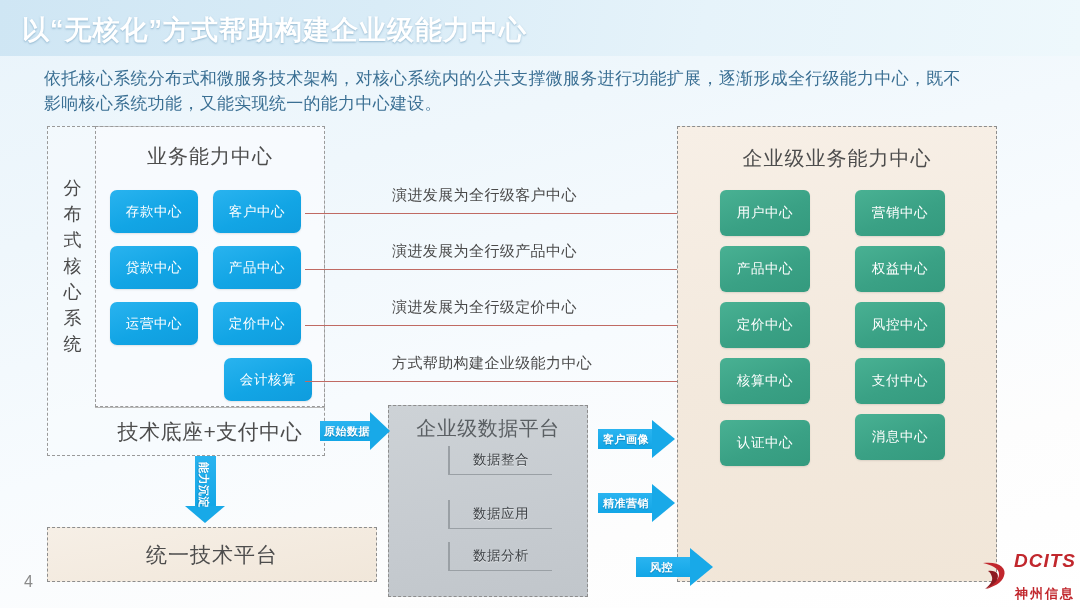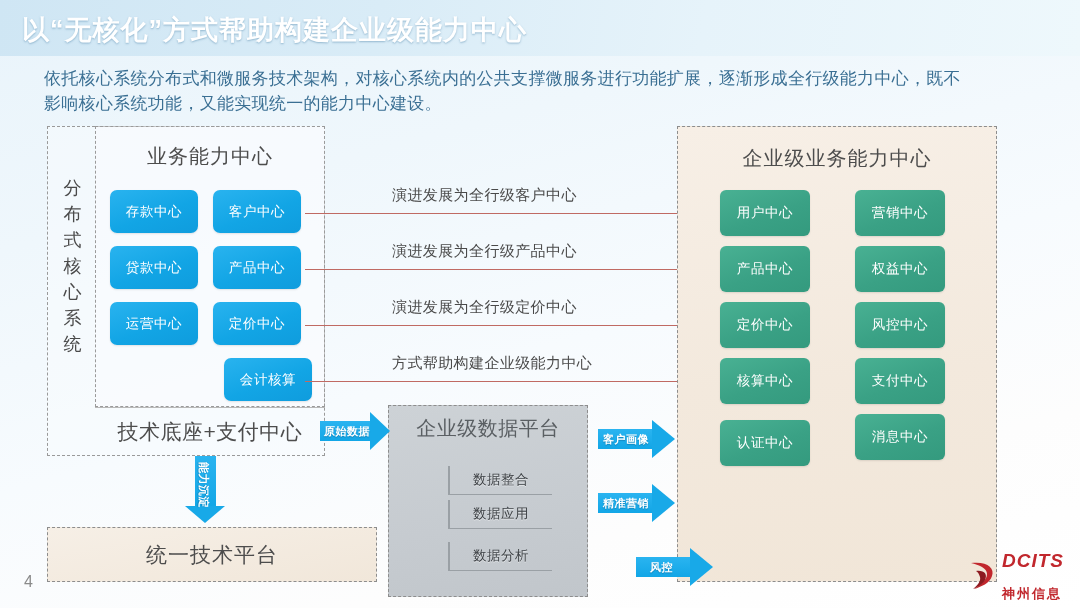--- a/index.html
+++ b/index.html
@@ -132,21 +132,21 @@
   }
   .ar-down .btxt{
     transform:rotate(90deg);transform-origin:left top;
   }
 
   
   #page-num{
     position:absolute;left:24px;top:573px;font-size:16px;color:#8a8a8a;
   }
   #logo{
-    position:absolute;right:16px;top:555px;height:42px;display:flex;align-items:center;
+    position:absolute;right:4px;top:555px;height:42px;display:flex;align-items:center;text-align:center;
   }
   #logo-mark{width:30px;height:34px;margin-right:5px;}
   #logo-text{display:flex;flex-direction:column;justify-content:center;}
   #logo-en{font-size:19px;font-weight:bold;color:#c1272d;letter-spacing:1px;line-height:19px;font-style:italic;}
   #logo-cn{font-size:13px;font-weight:bold;color:#c1272d;letter-spacing:2px;line-height:15px;margin-top:16px;}
 </style>
 </head>
 <body>
 
 <div id="header-band"></div>
@@ -195,21 +195,21 @@
 <div class="greenbox" style="left:855px;top:246px;">权益中心</div>
 <div class="greenbox" style="left:720px;top:302px;">定价中心</div>
 <div class="greenbox" style="left:855px;top:302px;">风控中心</div>
 <div class="greenbox" style="left:720px;top:358px;">核算中心</div>
 <div class="greenbox" style="left:855px;top:358px;">支付中心</div>
 <div class="greenbox" style="left:720px;top:414px;margin-top:6px;">认证中心</div>
 <div class="greenbox" style="left:855px;top:414px;">消息中心</div>
 
 <div id="data-platform"></div>
 <div id="data-platform-title">企业级数据平台</div>
-<div class="dp-item" style="top:466px;">数据整合</div>
+<div class="dp-item" style="top:446px;">数据整合</div>
 <div class="dp-item" style="top:500px;">数据应用</div>
 <div class="dp-item" style="top:542px;">数据分析</div>
 
 <div class="barrow ar-right" style="left:320px;top:412px;width:70px;height:38px;">
   <div class="shaft" style="width:52px;"></div>
   <div class="head" style="left:50px;top:0;border-left:20px solid #18a9e8;"></div>
   <div class="btxt" style="left:4px;top:12px;">原始数据</div>
 </div>
 
 <div class="barrow ar-down" style="left:185px;top:456px;width:41px;height:68px;">

